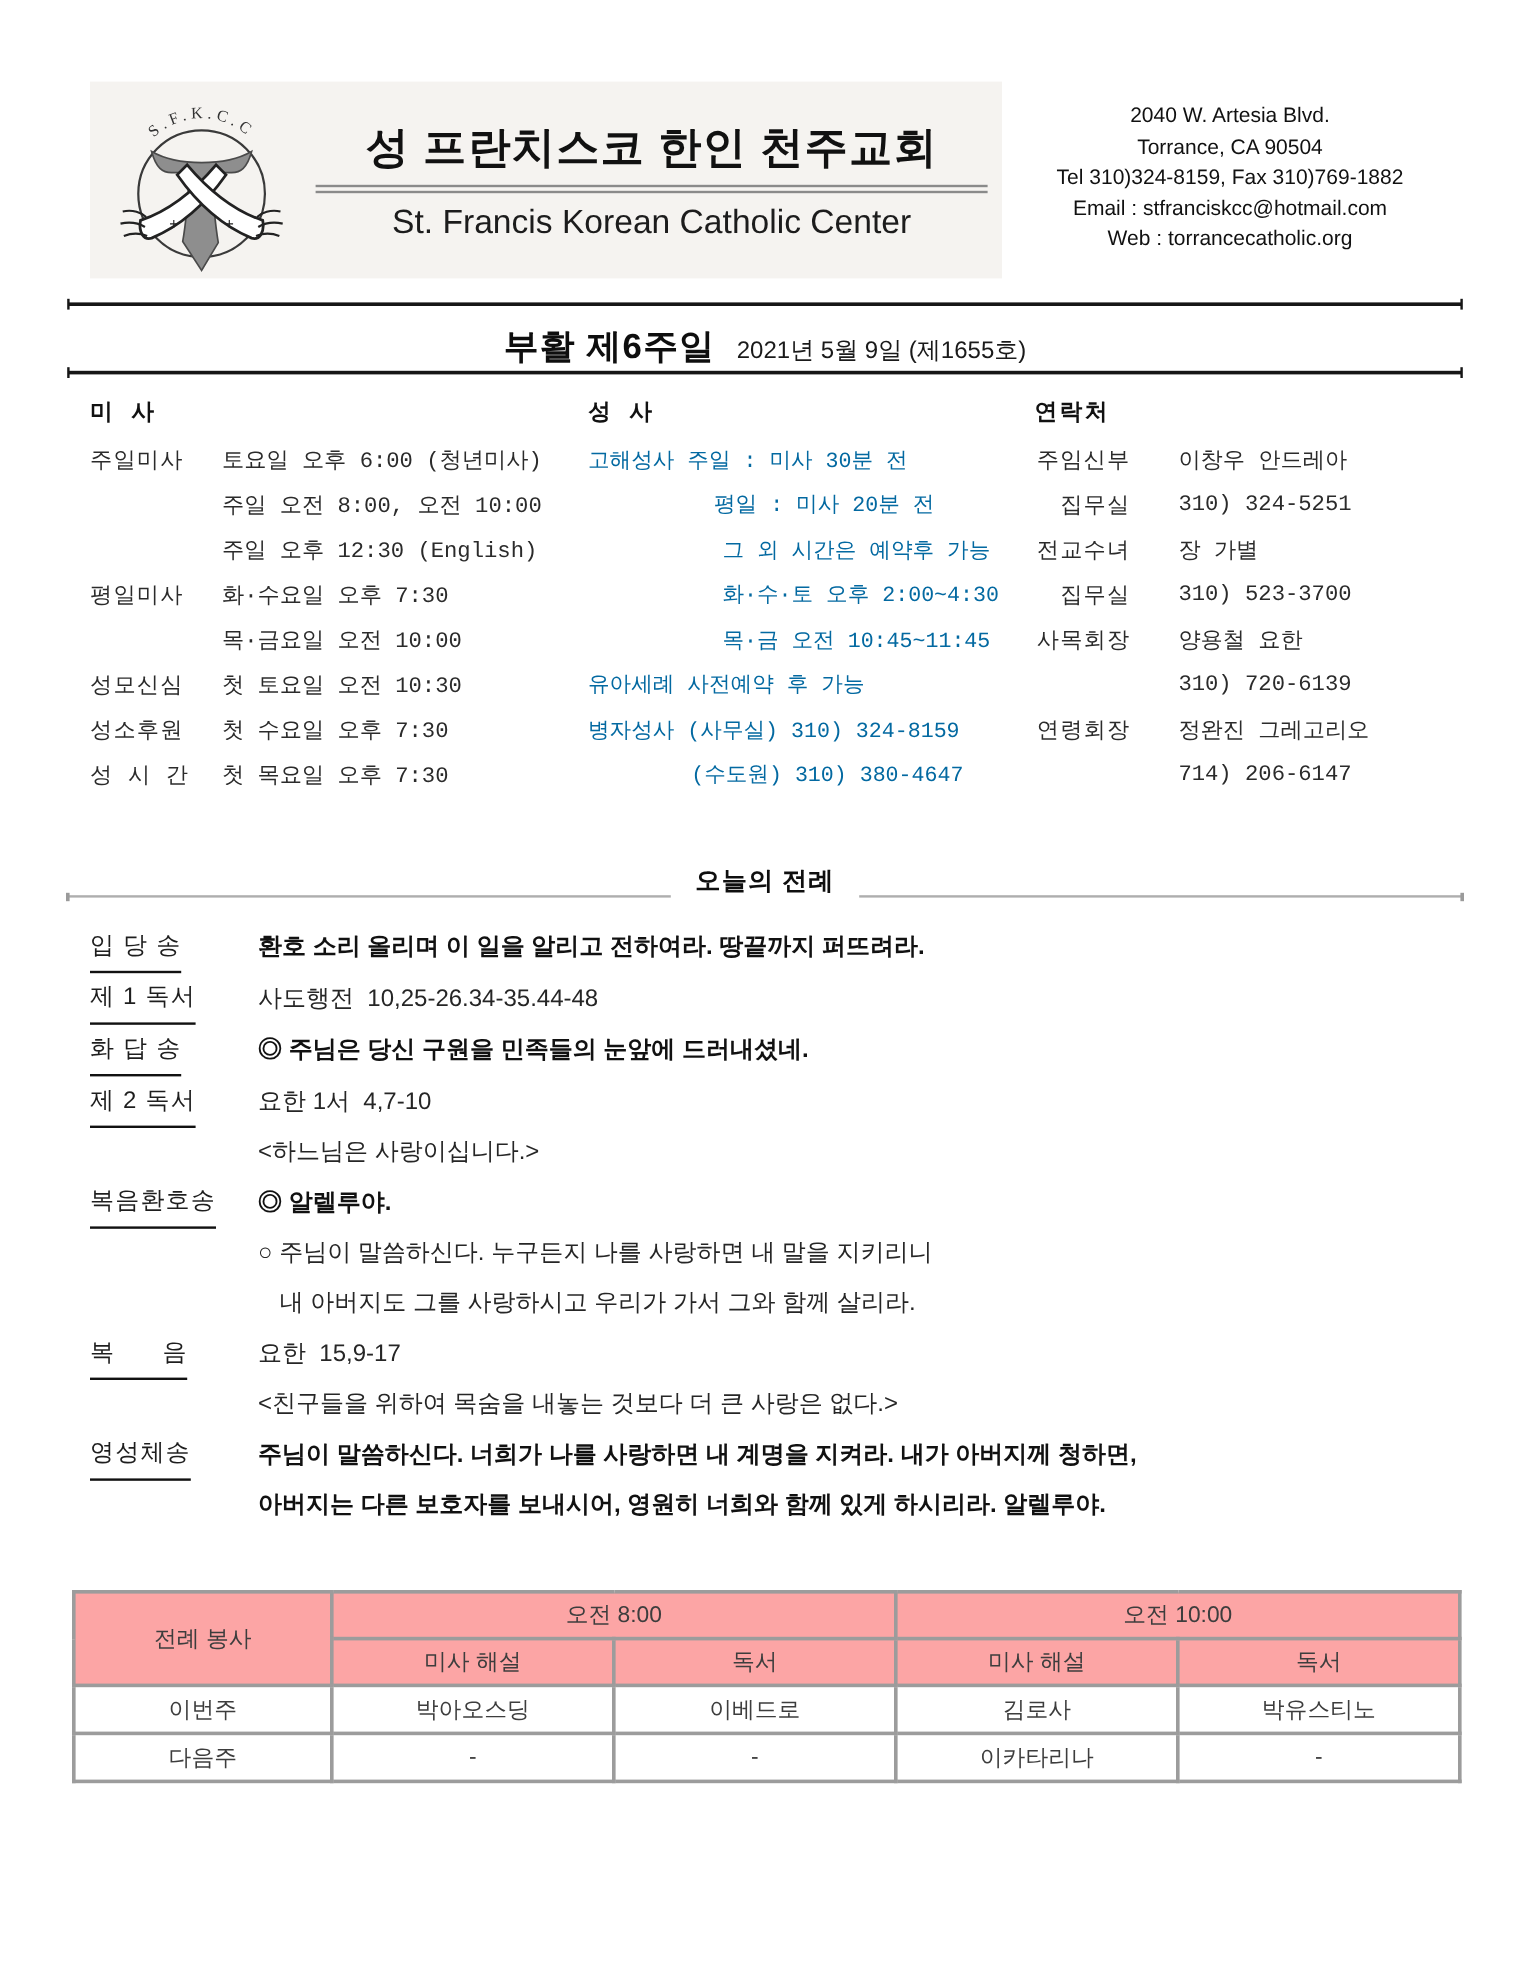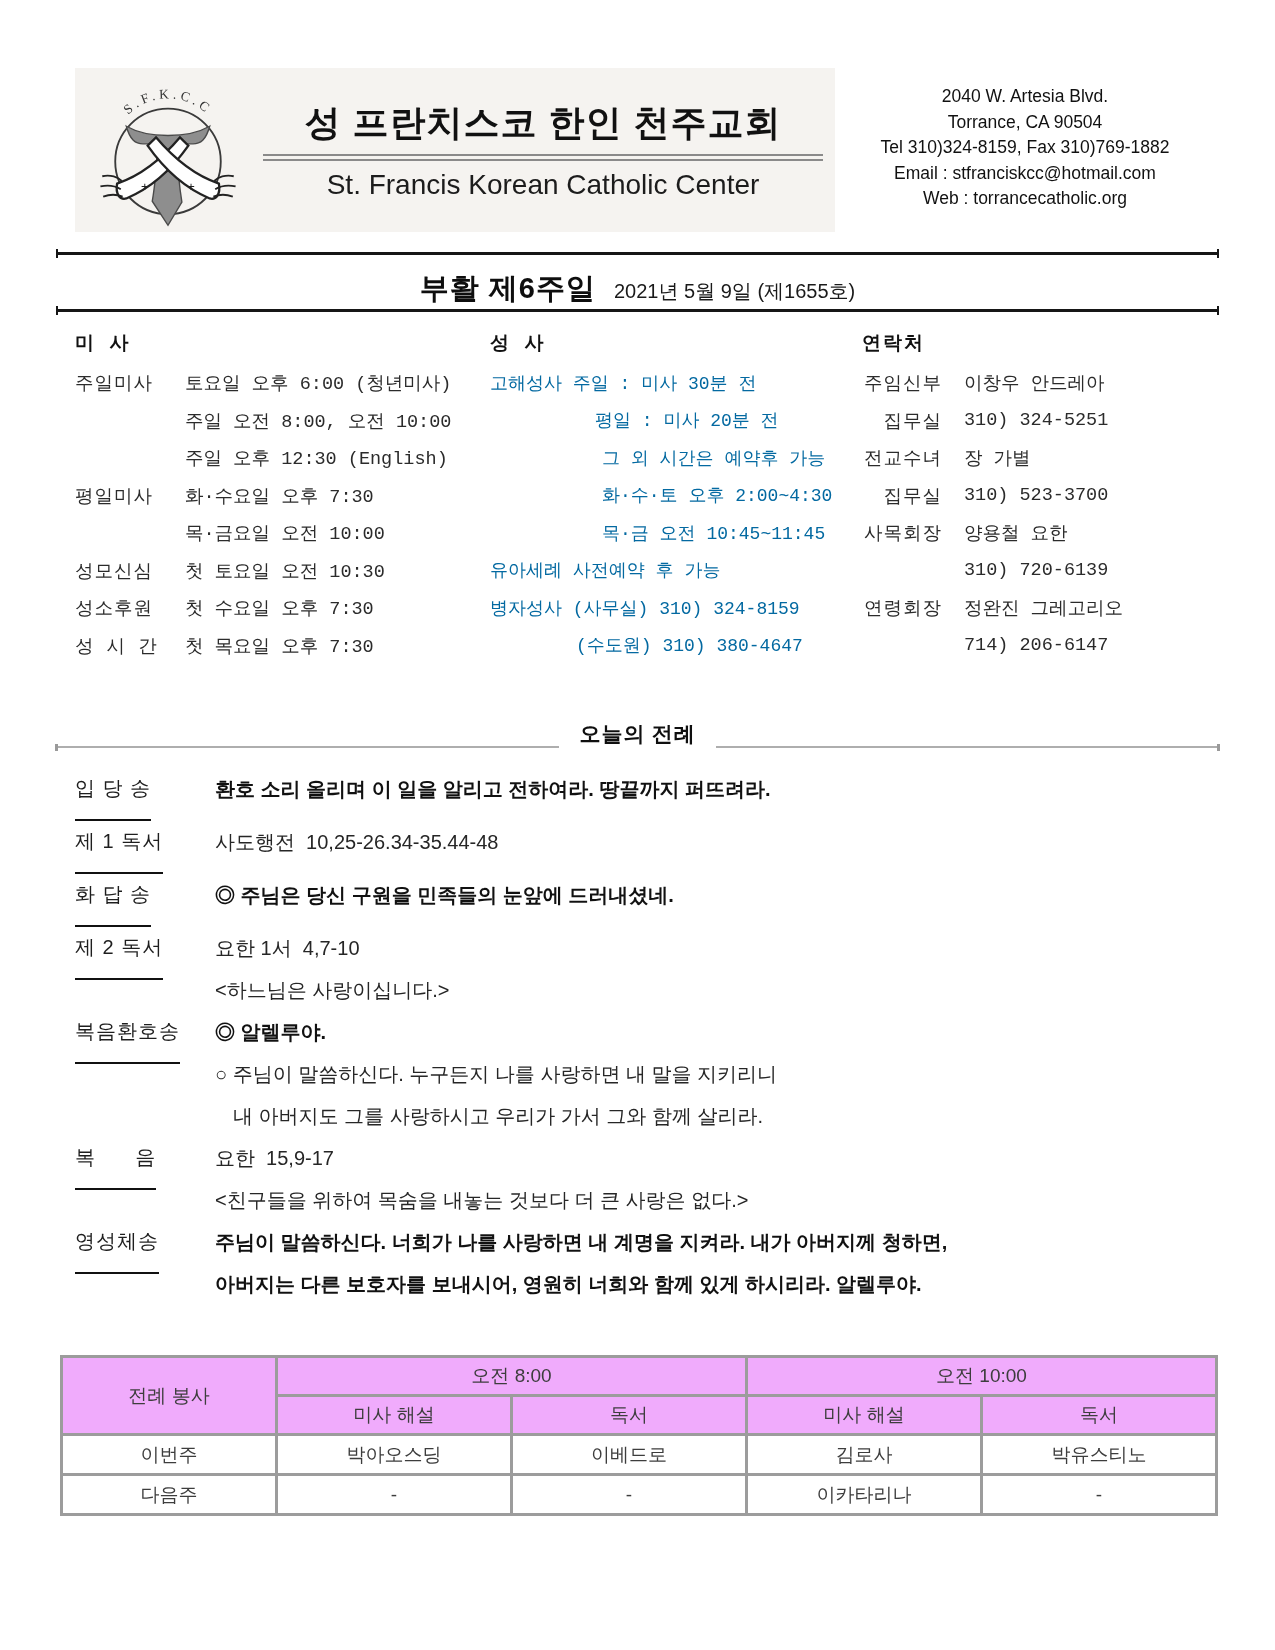--- a/index.html
+++ b/index.html
@@ -25,42 +25,42 @@
   .mast-title { font-size: 29px; font-weight: 700; color: #0e0e0e; letter-spacing: 1px; }
   .mast-issue { font-size: 20px; color: #1a1a1a; }
 
   
   .info-cols { display: grid; grid-template-columns: 415px 372px 1fr; margin: 12px 60px 0 75px; font-family: Liberation Mono, monospace; }
   .col-heading { font-size: 19px; font-weight: 700; color: #111; letter-spacing: 2px; line-height: 40px; }
   .irow { display: grid; grid-template-columns: 110px 1fr; height: 37.5px; align-items: center; font-size: 18.5px; color: #2b2b2b; white-space: pre; }
   .irow .ilabel { letter-spacing: 1px; }
   .srow { height: 37.5px; display: flex; align-items: center; font-size: 18px; color: #0369a1; white-space: pre; }
   .ind-a { padding-left: 105px; } .ind-b { padding-left: 112px; } .ind-c { padding-left: 86px; }
-  .crow { display: grid; grid-template-columns: 80px 1fr; column-gap: 22px; height: 37.5px; align-items: center; font-size: 18.5px; color: #2b2b2b; white-space: pre; }
+  .crow { display: grid; grid-template-columns: 80px 1fr; column-gap: 40px; height: 37.5px; align-items: center; font-size: 18.5px; color: #2b2b2b; white-space: pre; }
   .crow .clabel { text-align: right; letter-spacing: 1px; }
 
   
   .section-title-row { display: flex; align-items: flex-end; gap: 20px; margin: 56px 55px 0 55px; font-family: Liberation Serif, serif; }
   .hline { flex: 1; height: 2px; background: #aeaeae; position: relative; }
   .hline.l::before { content: ""; position: absolute; left: 0; top: -2px; width: 3px; height: 7px; background: #9a9a9a; }
   .hline.r::after { content: ""; position: absolute; right: 0; top: -2px; width: 3px; height: 7px; background: #9a9a9a; }
   .section-title { font-size: 21px; font-weight: 700; color: #0f0f0f; letter-spacing: 1px; }
 
   .liturgy { margin: 20px 60px 0 75px; }
   .lit-item { display: grid; grid-template-columns: 140px 1fr; }
   .lit-label-cell { padding-top: 7px; }
-  .lit-label { display: inline-block; white-space: pre; font-size: 20px; color: #1e1e1e; letter-spacing: 1px; line-height: 26px; padding-bottom: 18px; border-bottom: 2px solid #111; }
+  .lit-label { display: inline-block; white-space: pre; font-size: 20px; color: #1e1e1e; letter-spacing: 1px; line-height: 26px; padding-bottom: 8px; border-bottom: 2px solid #111; }
   .lit-line { font-size: 20px; line-height: 42px; color: #262626; white-space: pre; }
   .lit-line.b { font-weight: 700; color: #111; }
   .lit-line.ind { padding-left: 18px; }
 
   
   .schedule { border-collapse: collapse; margin: 50px 57px 0 60px; width: 1158px; table-layout: fixed; }
   .schedule td { border: 3px solid #9c9c9c; text-align: center; vertical-align: middle; font-size: 19px; color: #3d3d3d; height: 40px; white-space: pre; }
-  .schedule td.hd { background: #f0abfc; height: 39px; }
+  .schedule td.hd { background: #fca5a5; height: 39px; }
   .schedule col.c0 { width: 215px; }
 </style>
 </head>
 <body>
 
 <div class="page">
 
   <div class="header">
     <div class="header-left">
       <div class="logo-wrap">

